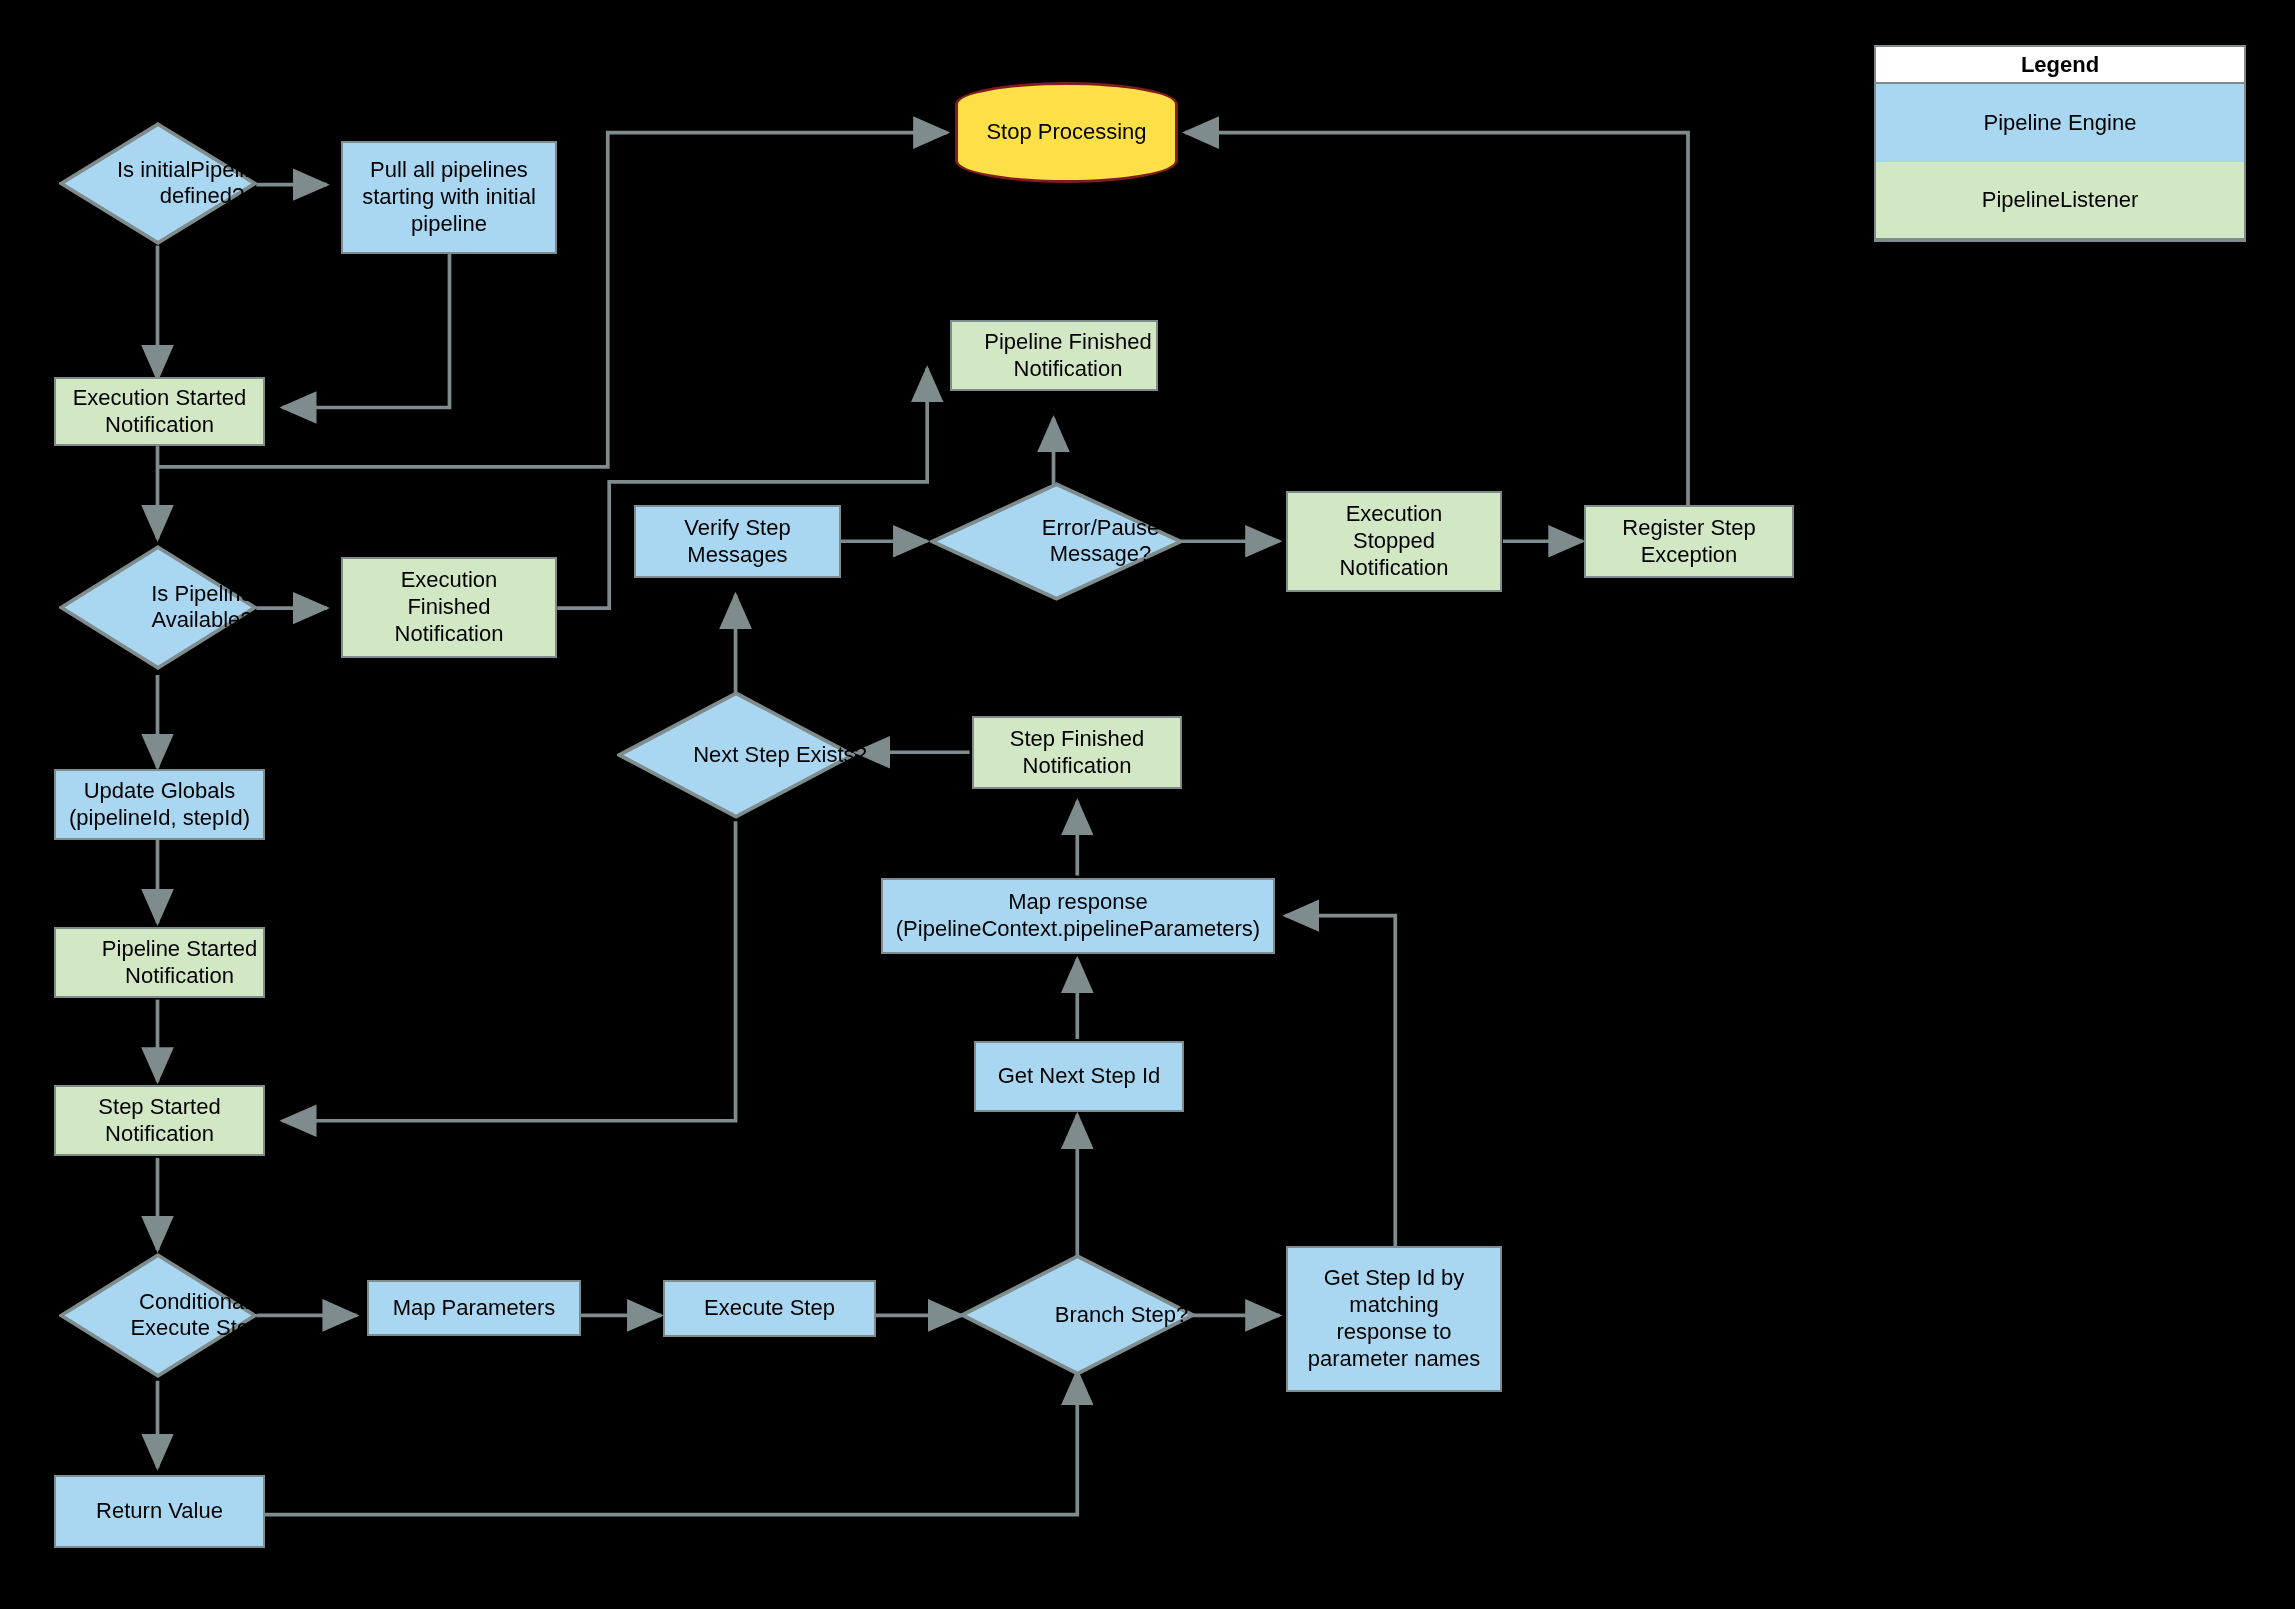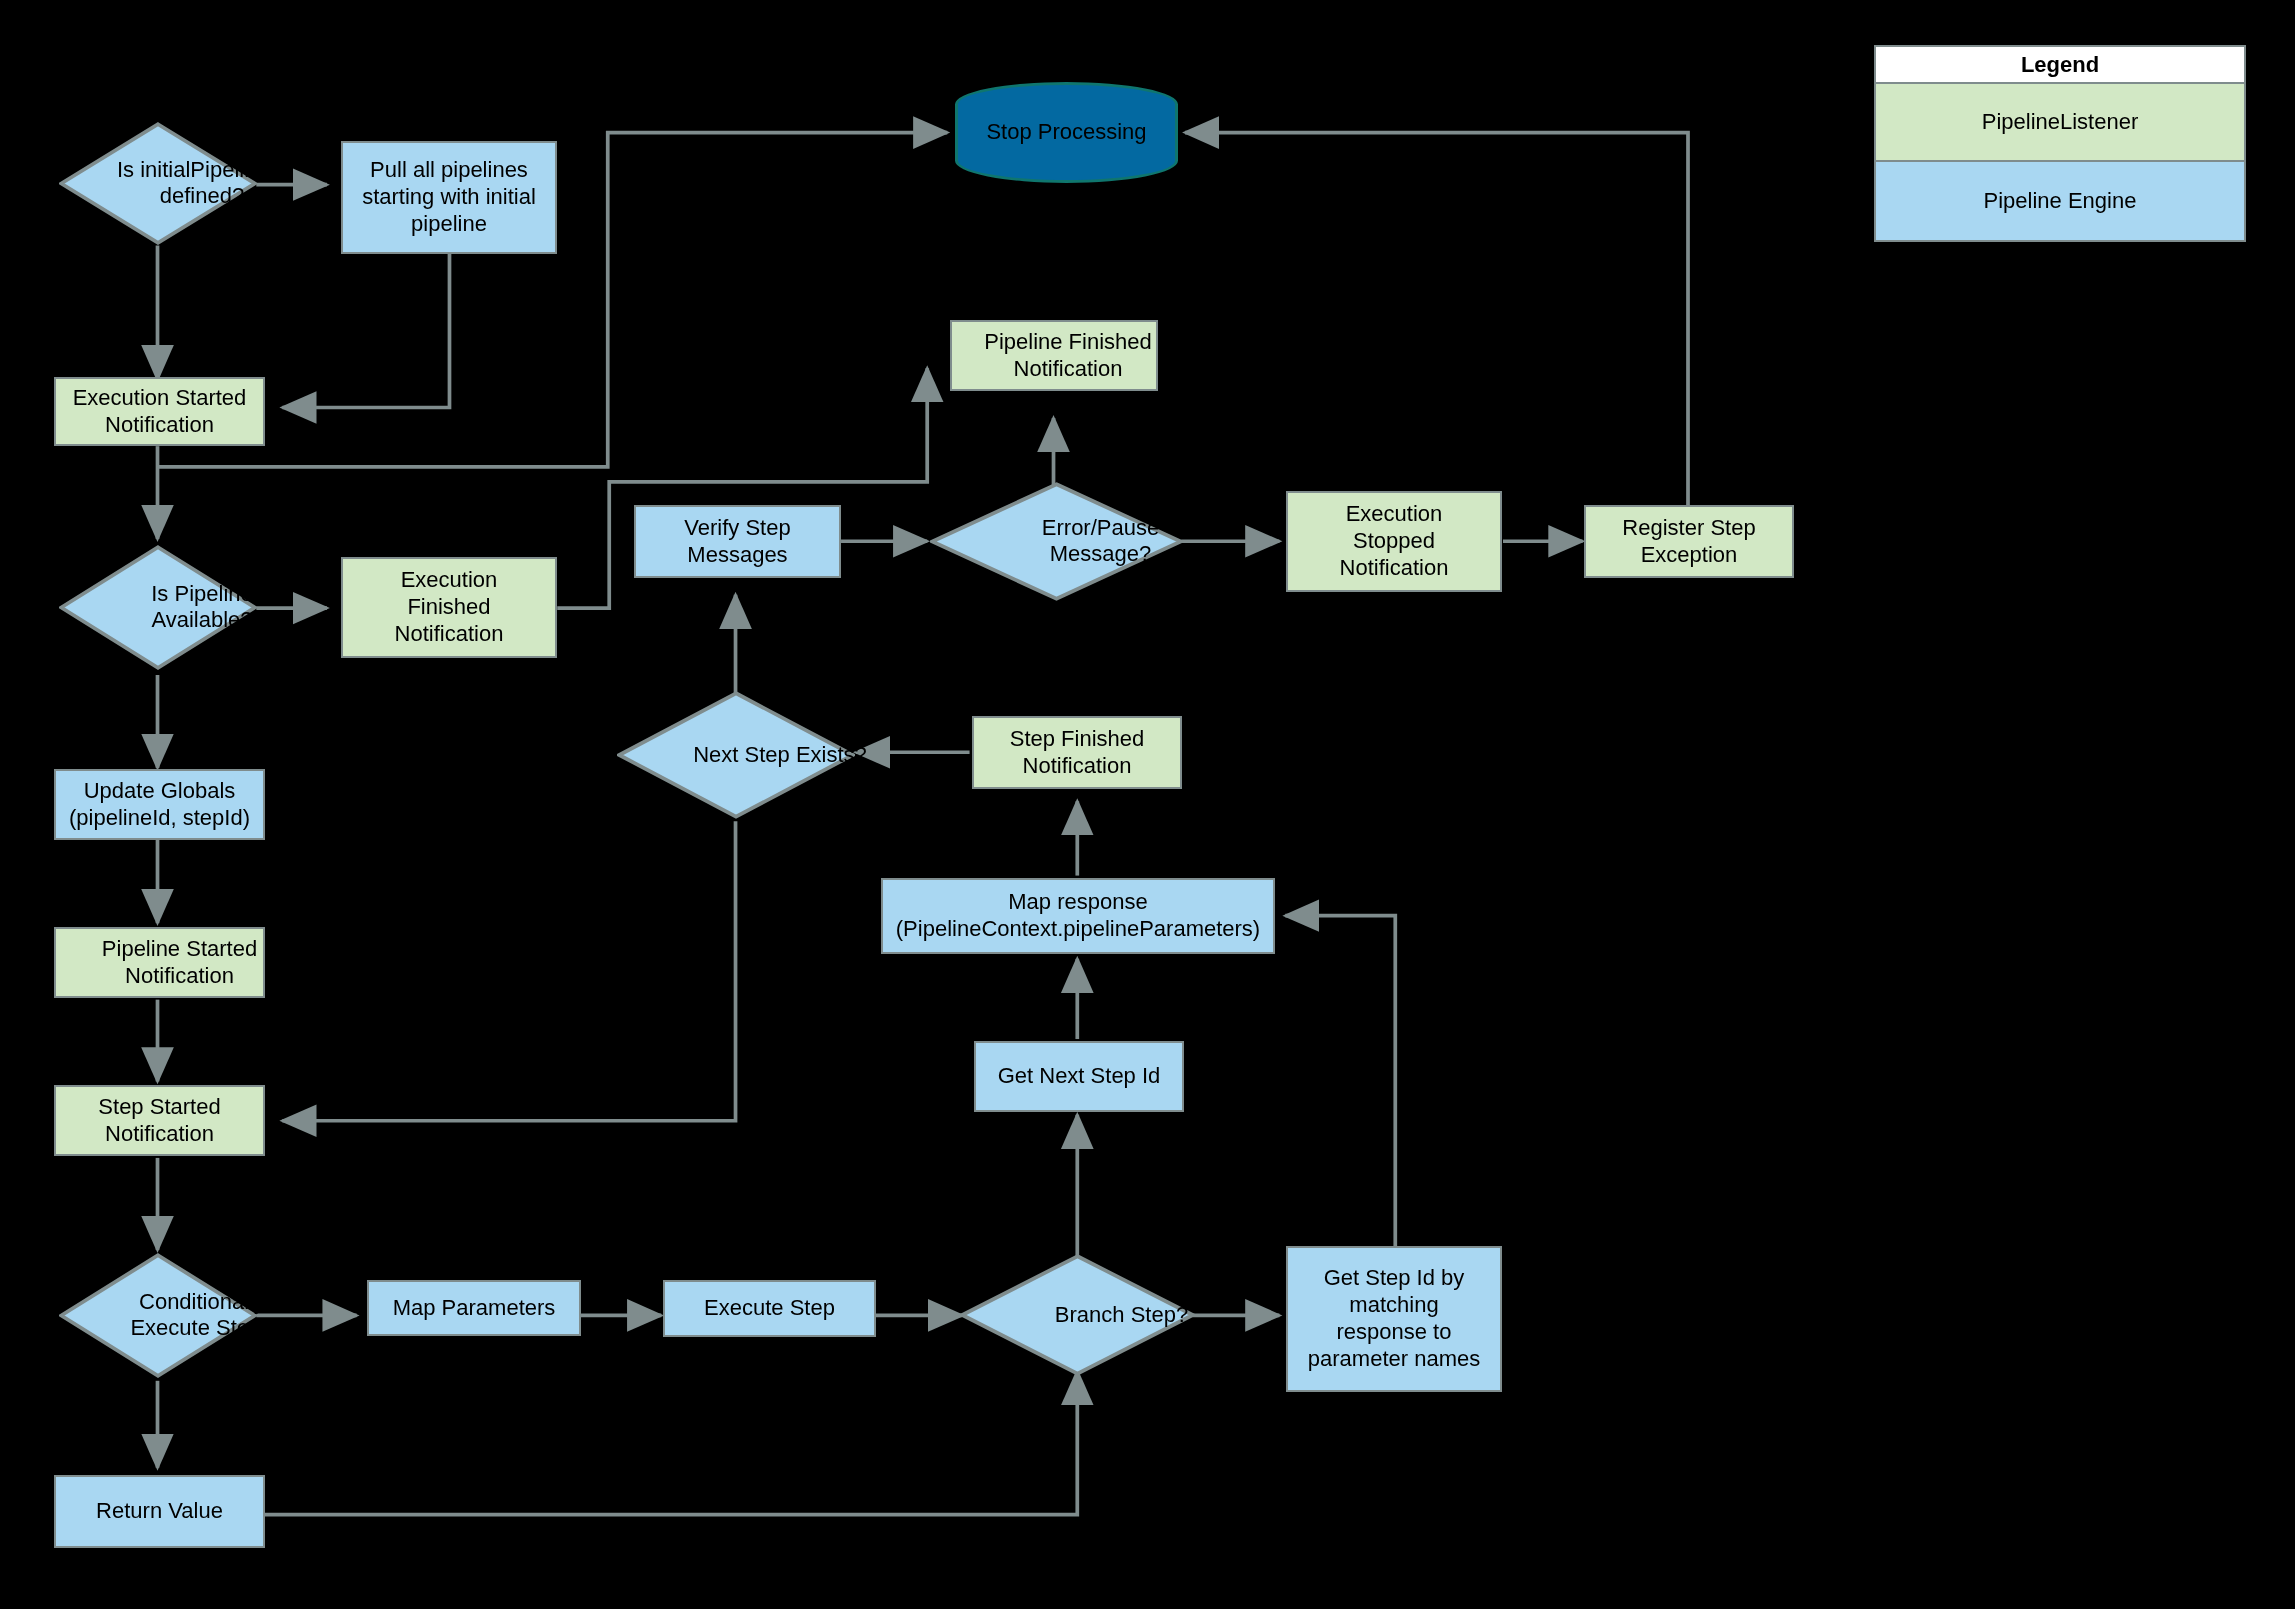--- a/index.html
+++ b/index.html
@@ -35,23 +35,23 @@
     line-height: 1.22;
     white-space: nowrap;
   }
   .node.rect {
     border: 2.2px solid #7f8c8d;
   }
   .node.blue { background: #a9d7f2; }
   .node.green { background: #d2e8c5; }
   .node .lbl { pointer-events: none; }
   .node.terminator {
-    border: 3px solid #0f766e;
+    border: 3px solid #7f1d1d;
     border-radius: 50% / 22%;
-    background: #0369a1;
+    background: #fde047;
   }
   
   .diamond {
     position: absolute;
   }
   .diamond .shape {
     position: absolute;
     left: 0; top: 0;
     width: 100%;
     height: 100%;
@@ -285,18 +285,18 @@
   <div class="node rect blue" style="left:1286px; top:1246px; width:216px; height:146px;">
     <span class="lbl">Get Step Id by<br>matching<br>response to<br>parameter names</span>
   </div>
 
   <div class="node rect blue" style="left:54px; top:1475px; width:211px; height:73px;">
     <span class="lbl">Return Value</span>
   </div>
 
   <div id="legend">
     <div class="lrow hdr">Legend</div>
+    <div class="lrow blue">Pipeline Engine</div>
     <div class="lrow green">PipelineListener</div>
-    <div class="lrow blue">Pipeline Engine</div>
   </div>
 
 </div>
 
 
 </body></html>

